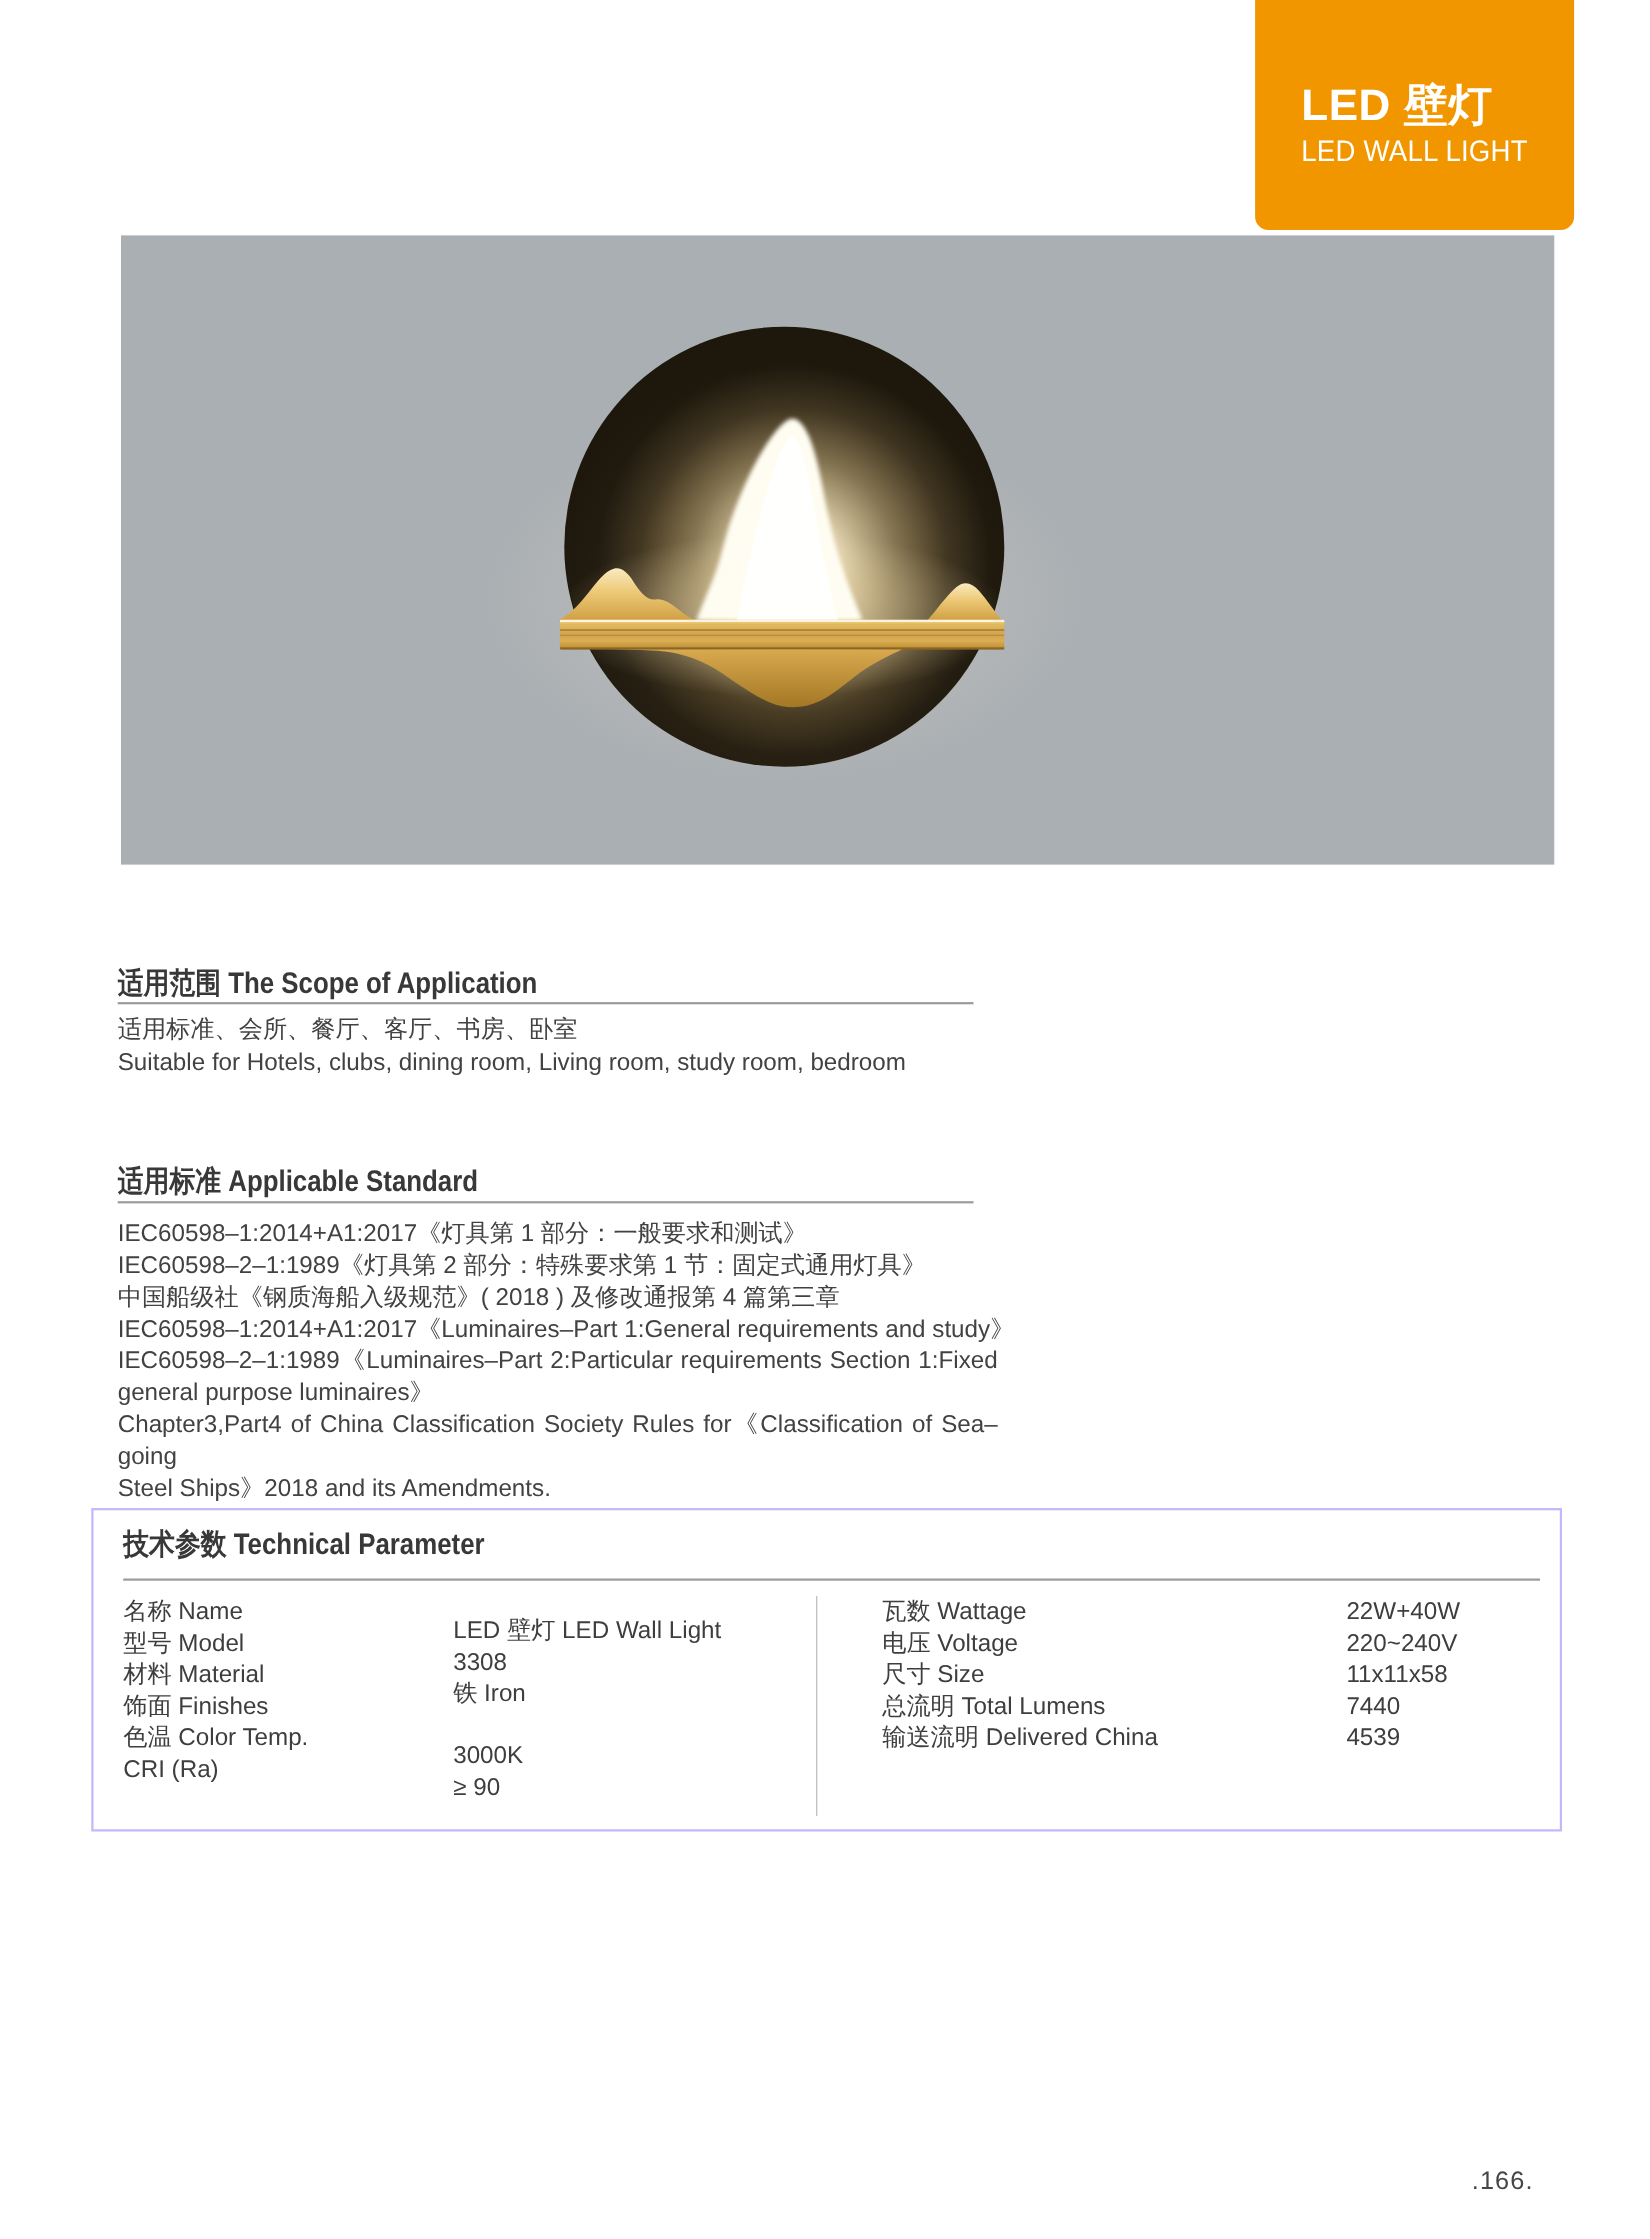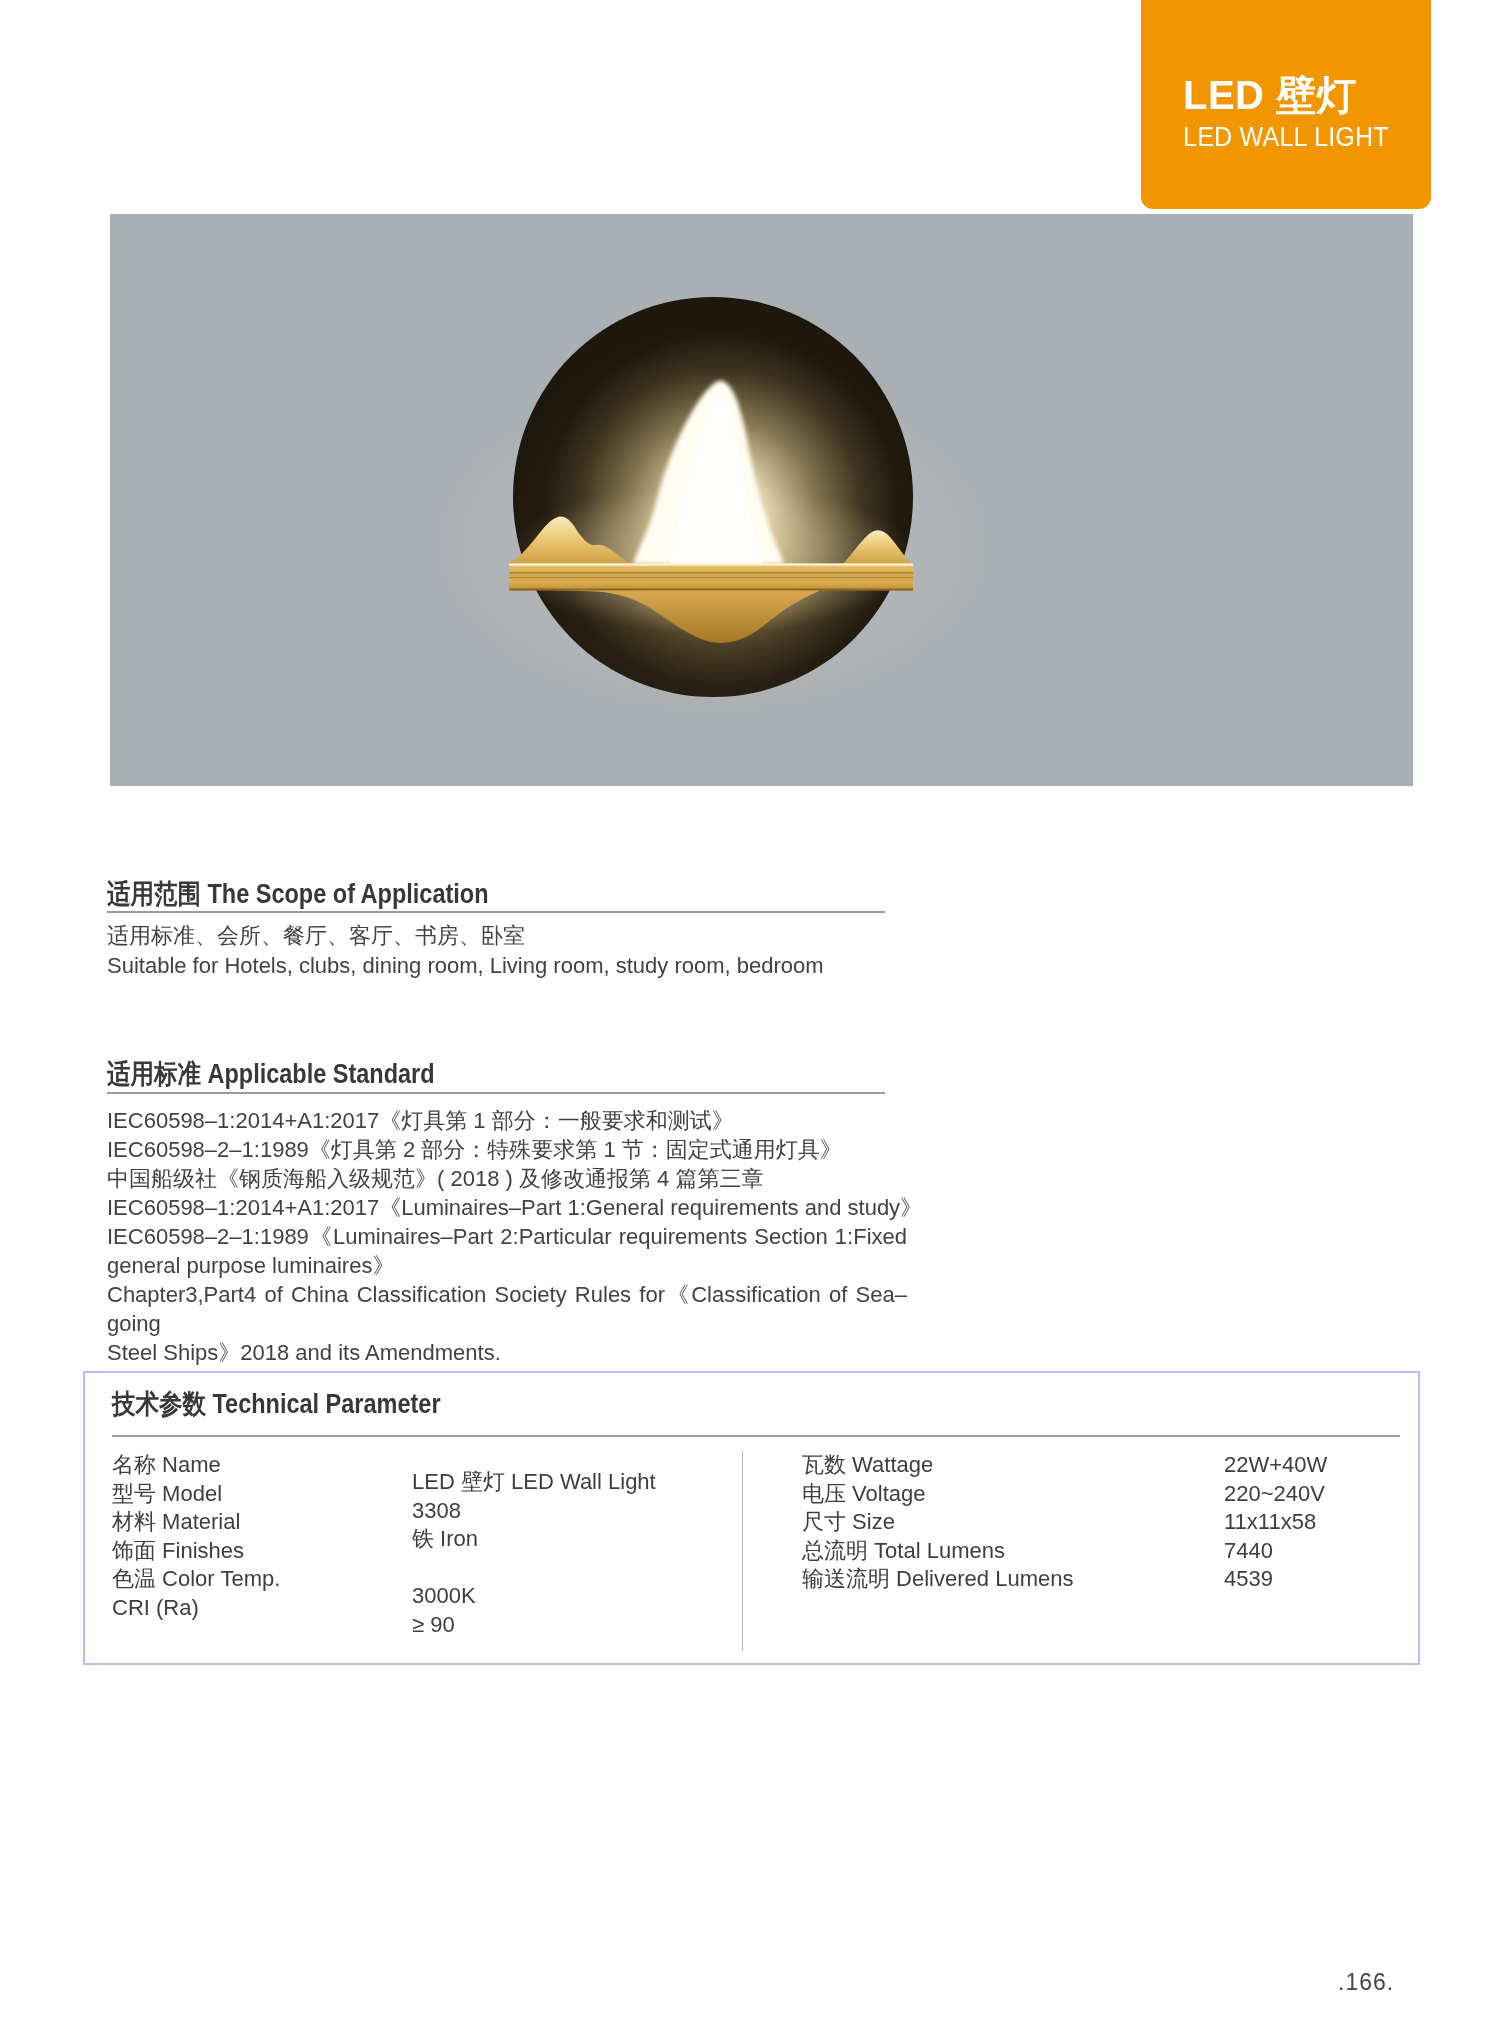--- a/index.html
+++ b/index.html
@@ -226,21 +226,21 @@
       </div>
       <div class="trow">
         <span class="tlabel">尺寸 Size</span>
         <span class="tvalue">11x11x58</span>
       </div>
       <div class="trow">
         <span class="tlabel">总流明 Total Lumens</span>
         <span class="tvalue">7440</span>
       </div>
       <div class="trow">
-        <span class="tlabel">输送流明 Delivered Lumens</span>
+        <span class="tlabel">输送流明 Delivered China</span>
         <span class="tvalue">4539</span>
       </div>
     </div>
   </div>
 
   <div class="page-num">.166.</div>
 
 </div>
 
 </body></html>

